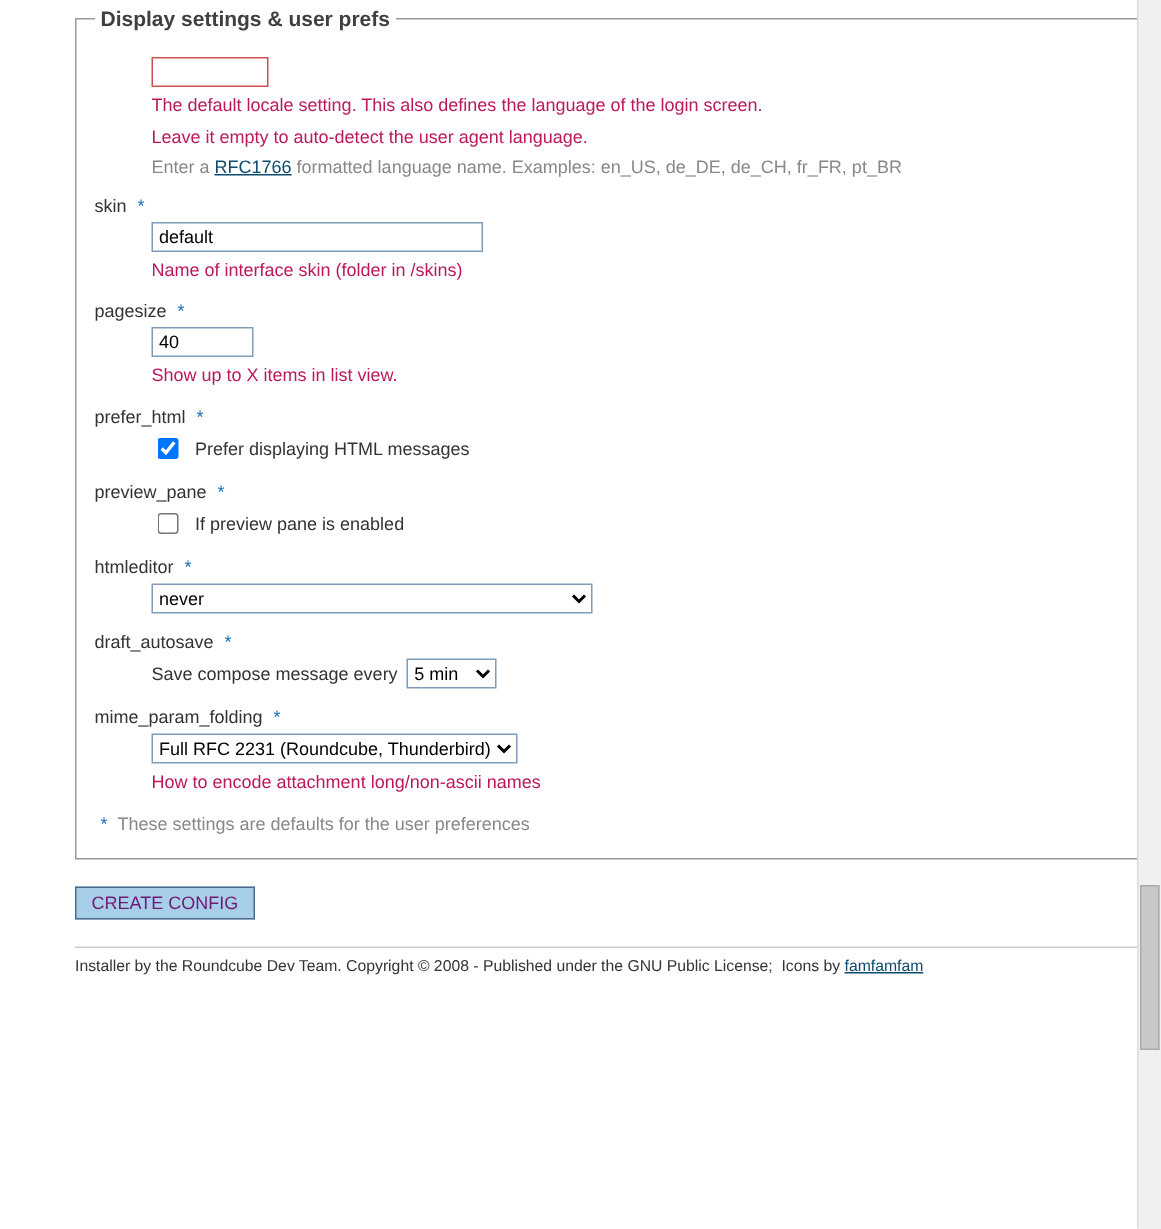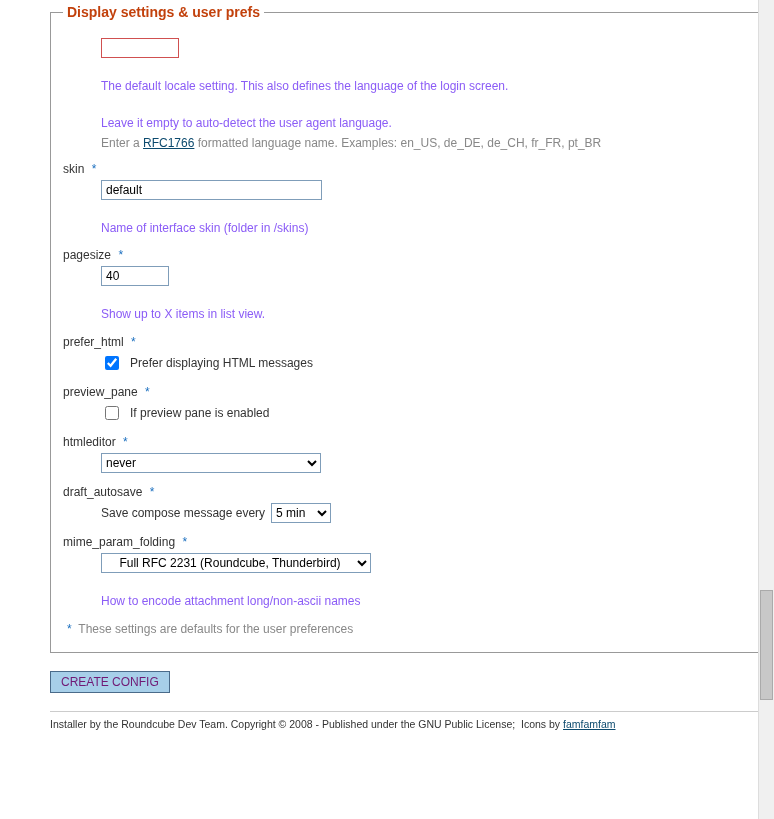--- a/index.html
+++ b/index.html
@@ -16,41 +16,41 @@
   padding: 0 10px 20px 10px;
 }
 fieldset {
   border: 1px solid #999;
   margin: 4px 0 15px 40px;
   padding: 10px 12px 12px 12px;
 }
 legend {
   font-weight: bold;
   font-size: 14px;
-  color: #c2410c;
+  color: #404040;
   padding: 0 4px;
 }
 .field {
   margin: 8px 0 12px 0;
 }
 .label-row {
   font-size: 12px;
   color: #333;
   margin-bottom: 4px;
 }
 .asterisk {
   color: #1b6fbf;
   margin-left: 4px;
 }
 .indent {
   margin-left: 38px;
 }
 .hint {
-  color: #8b5cf6;
-  margin-top: 20px;
+  color: #be185d;
+  margin-top: 4px;
   font-size: 12px;
   line-height: 1.4;
 }
 .hint-grey {
   color: #888;
   margin-top: 4px;
   font-size: 12px;
 }
 .hint-grey a, a.link {
   color: #0c4a6e;
@@ -70,24 +70,24 @@
 }
 input.skin { width: 221px; }
 input.small { width: 68px; }
 select {
   font-family: inherit;
   font-size: 12px;
   border: 1px solid #7f9db9;
   height: 20px;
   background: #fff;
 }
-select.sel-htmleditor { width: 220px; }
+select.sel-htmleditor { width: 294px; }
 select.sel-draft { width: 60px; }
 select.sel-mdn { width: 310px; }
-select.sel-mime { width: 270px; text-align: center; }
+select.sel-mime { width: 244px; }
 .inline-row {
   display: flex;
   align-items: center;
   gap: 6px;
 }
 .cb-row {
   display: flex;
   align-items: center;
   gap: 8px;
 }

